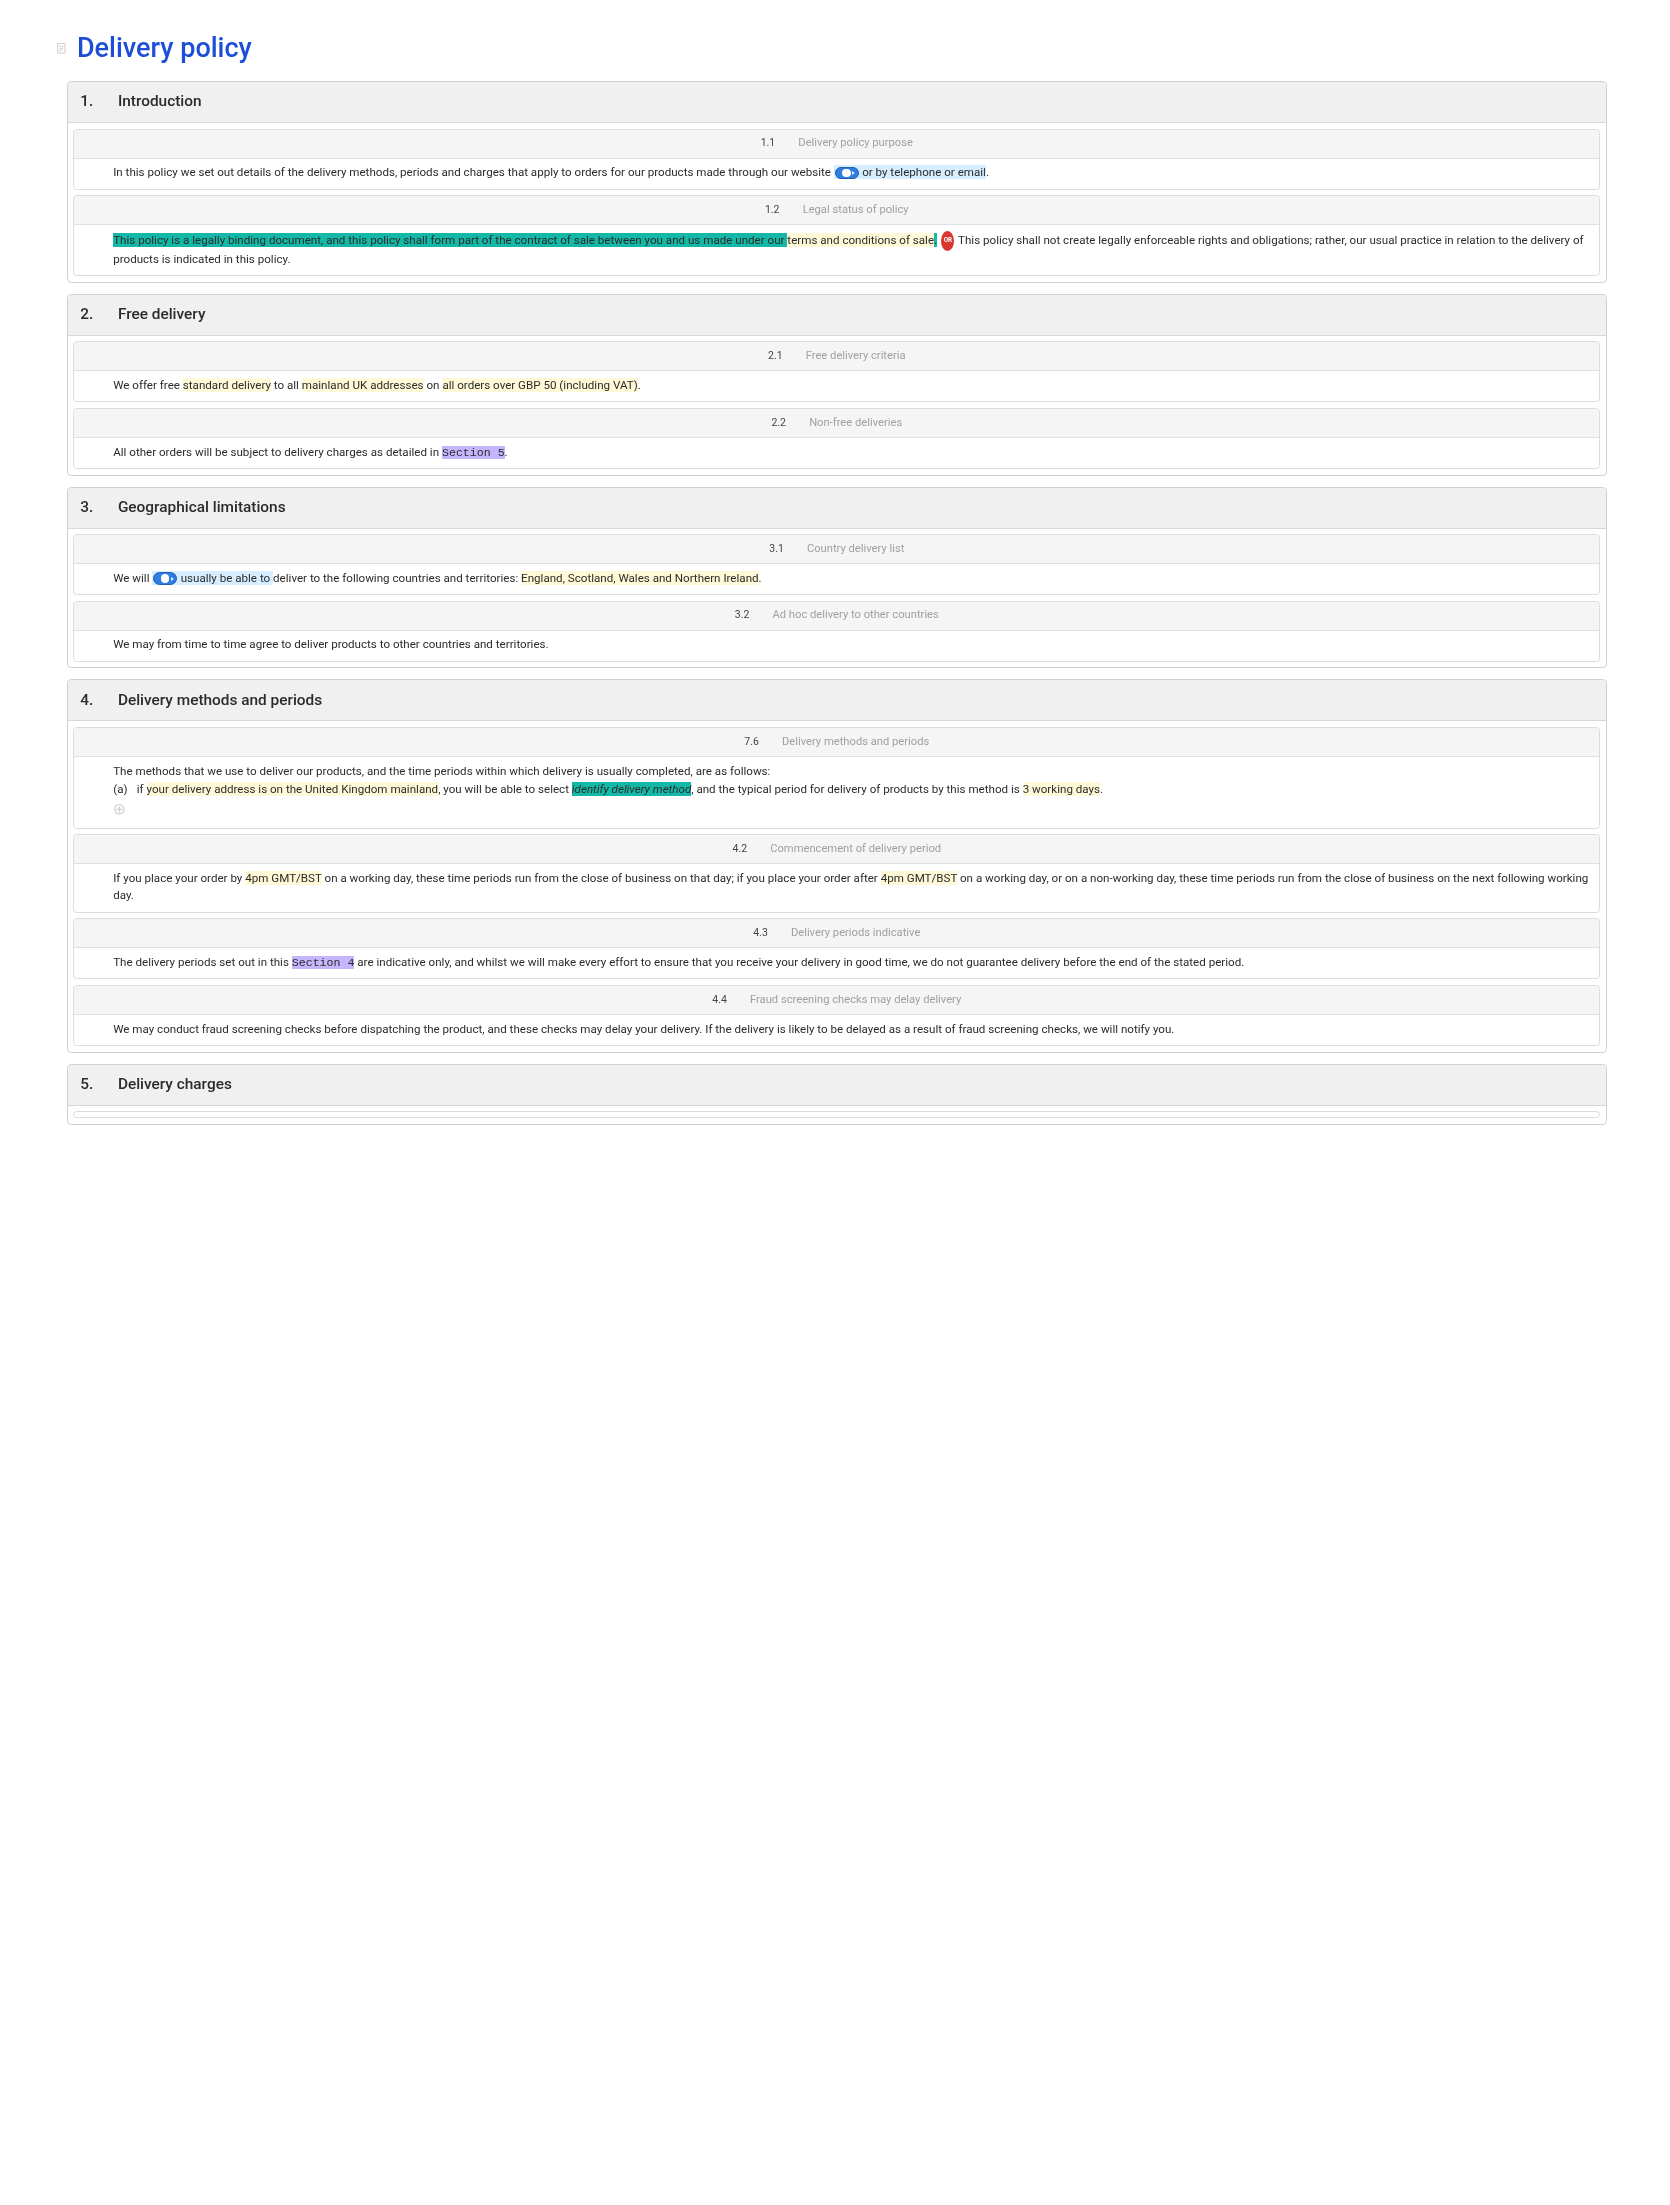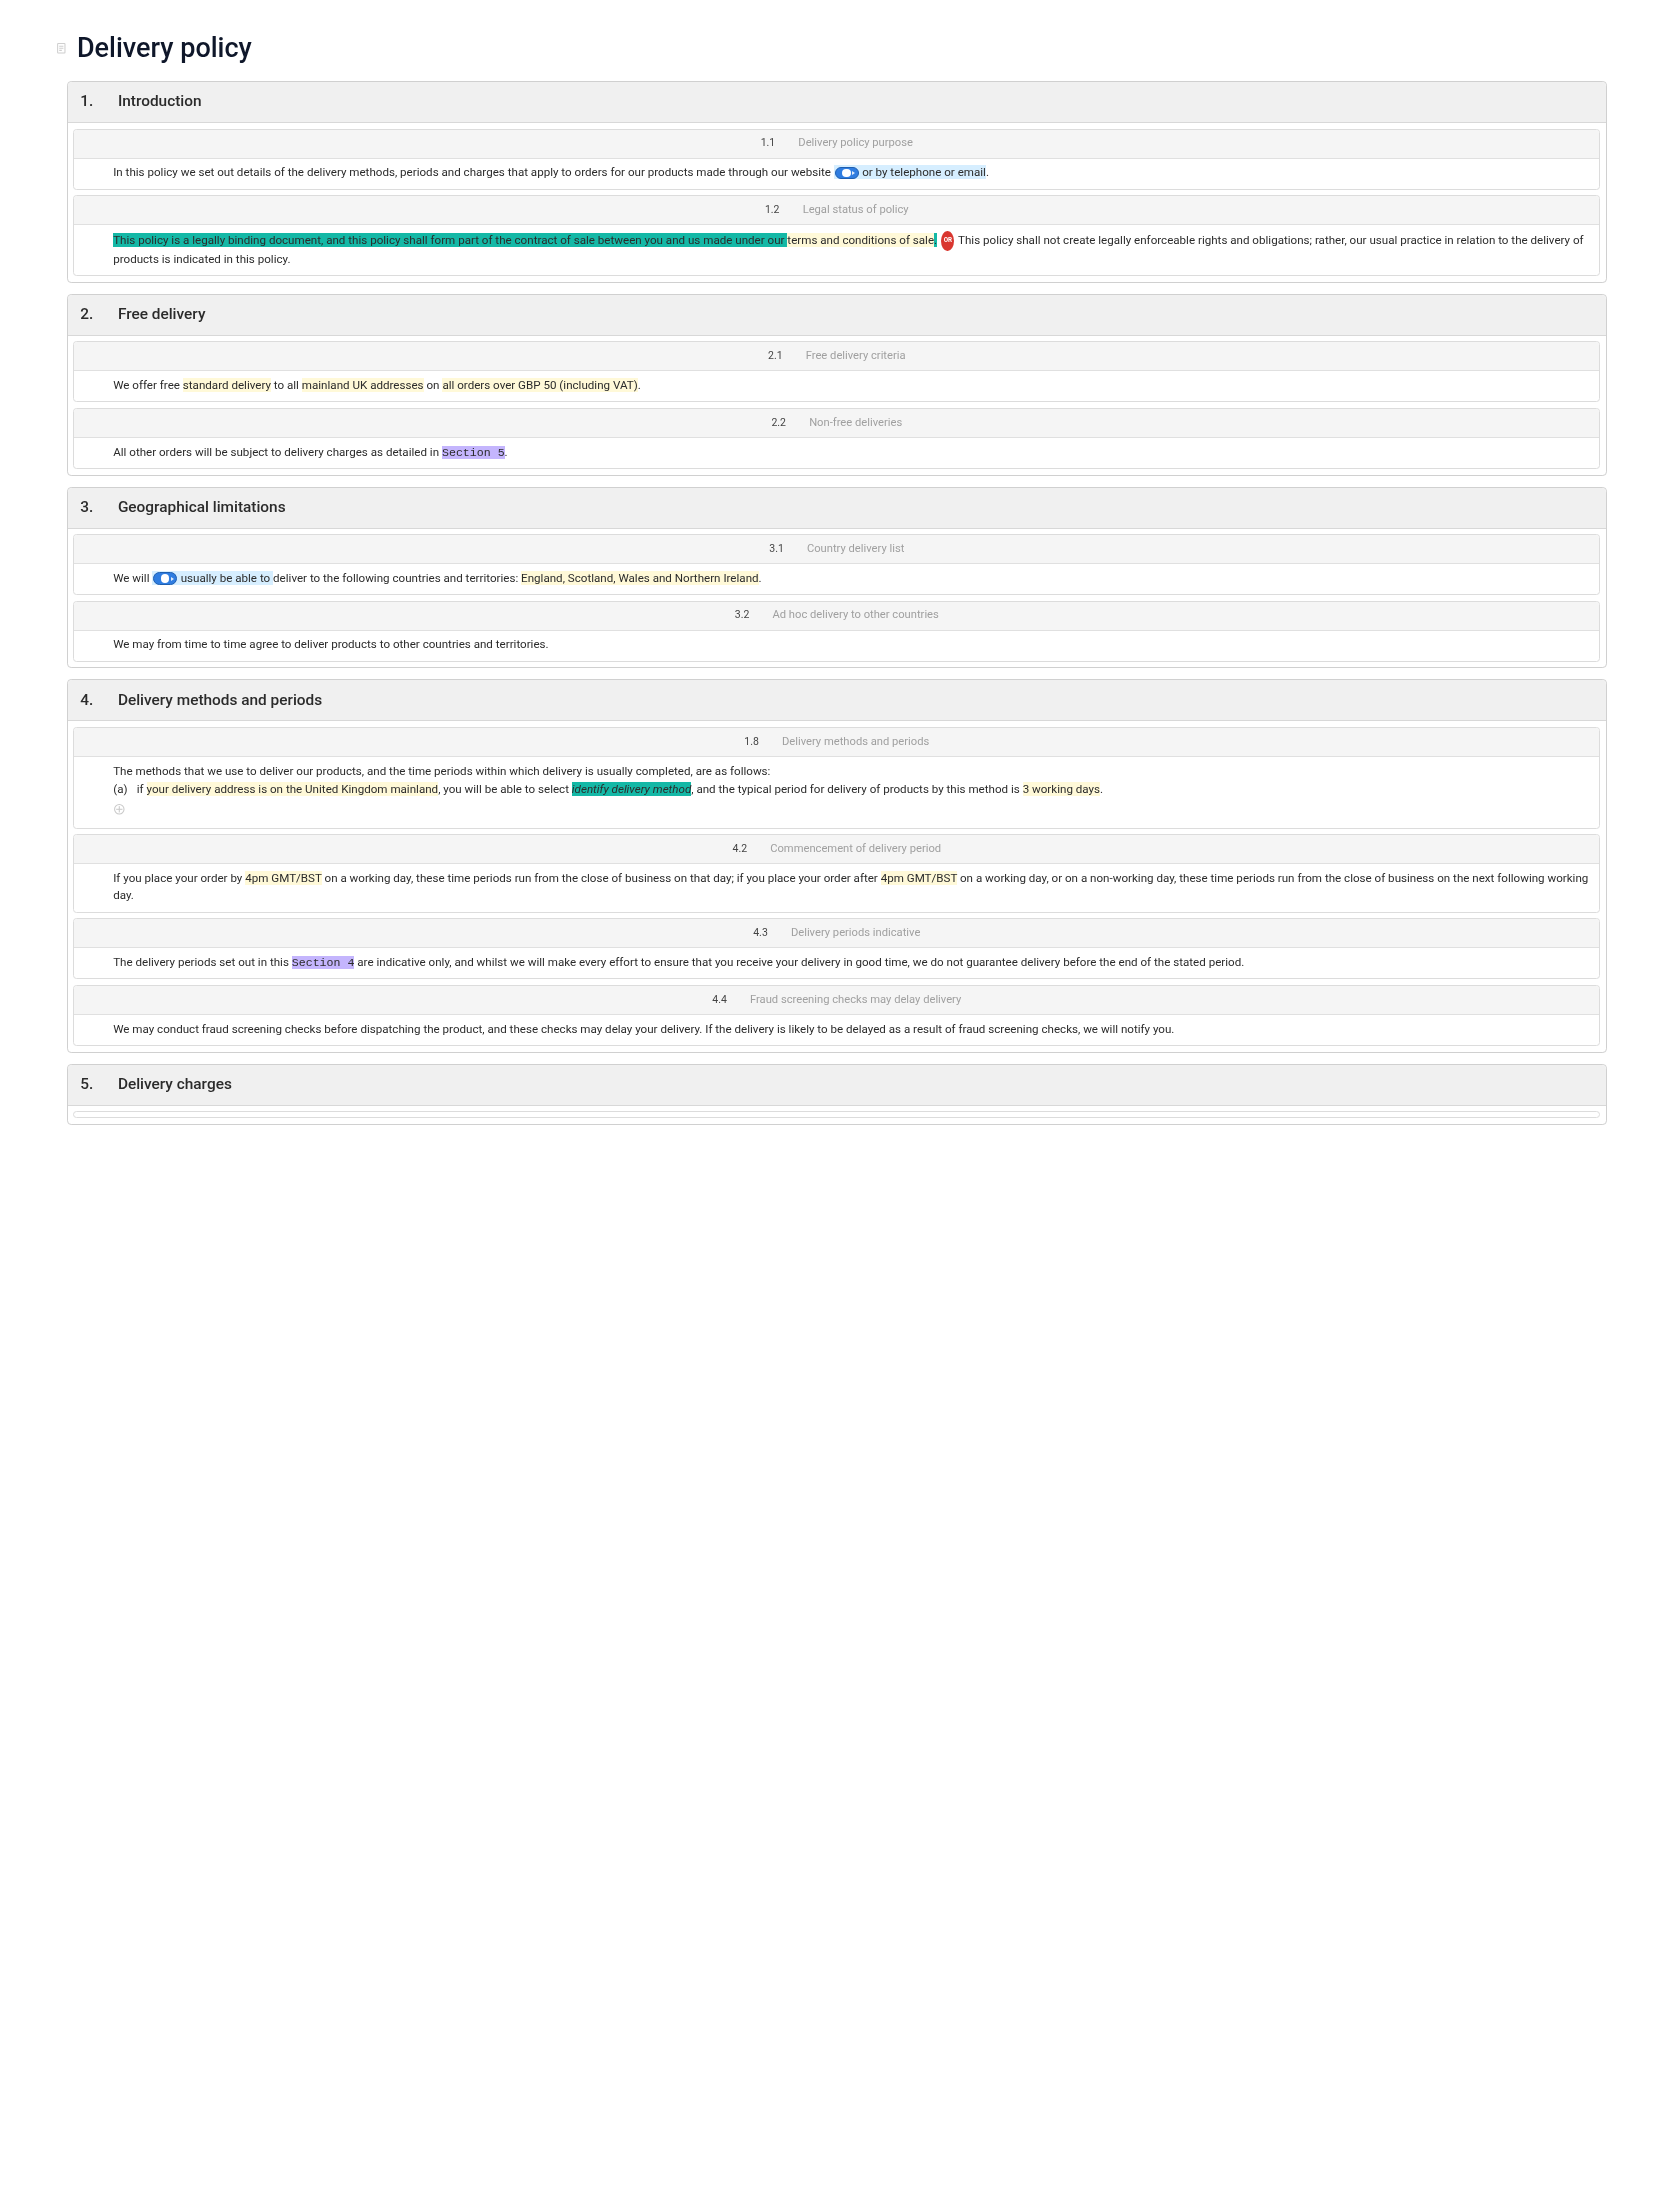--- a/index.html
+++ b/index.html
@@ -20,21 +20,21 @@
   }
   .doc-icon {
     width: 12.6px; height: 12.6px;
     flex-shrink: 0;
     opacity: 0.35;
     margin-left: -21px;
   }
   .page-title {
     font-size: 27px;
     font-weight: 500;
-    color: #0f172a;
+    color: #1d4ed8;
   }
   .section {
     border: 0.7px solid #d0d0d0;
     border-radius: 4.2px;
     margin: 0 21px 11.2px 42px;
     background: #fff;
   }
   .section-header {
     background: #f0f0f0;
     border-bottom: 0.7px solid #d8d8d8;
@@ -241,21 +241,21 @@
 </div>
 
 <div class="section">
   <div class="section-header">
     <span class="section-num">4.</span>
     <span class="section-title">Delivery methods and periods</span>
   </div>
 
   <div class="subsection">
     <div class="subsection-header">
-      <span class="sub-num">1.8</span>
+      <span class="sub-num">7.6</span>
       <span class="sub-title">Delivery methods and periods</span>
     </div>
     <div class="subsection-body">
       <div>The methods that we use to deliver our products, and the time periods within which delivery is usually completed, are as follows:</div>
       <div class="list-row">
         <span class="list-letter">(a)</span>
         <span>
           <span>if </span><span class="hl-yellow">your delivery address is on the United Kingdom mainland</span><span>, you will be able to select </span><span class="hl-pink italic">identify delivery method</span><span>, and the typical period for delivery of products by this method is </span><span class="hl-yellow">3 working days</span><span>.</span>
         </span>
       </div>

